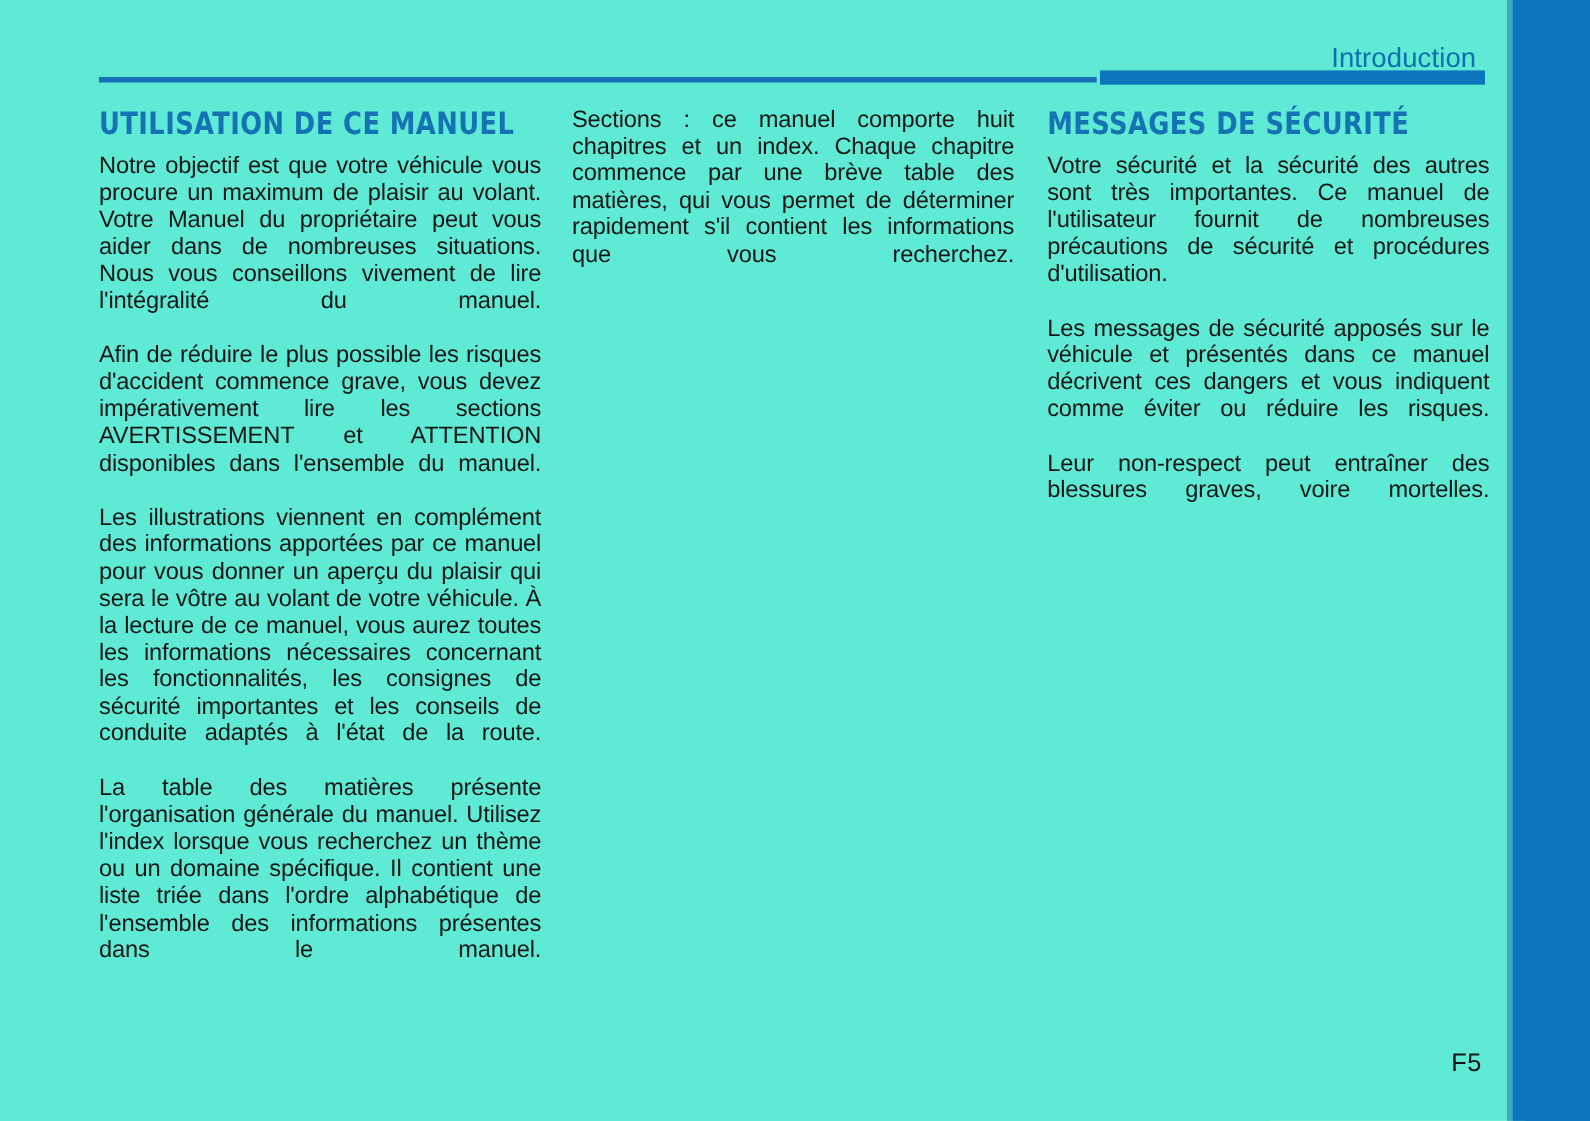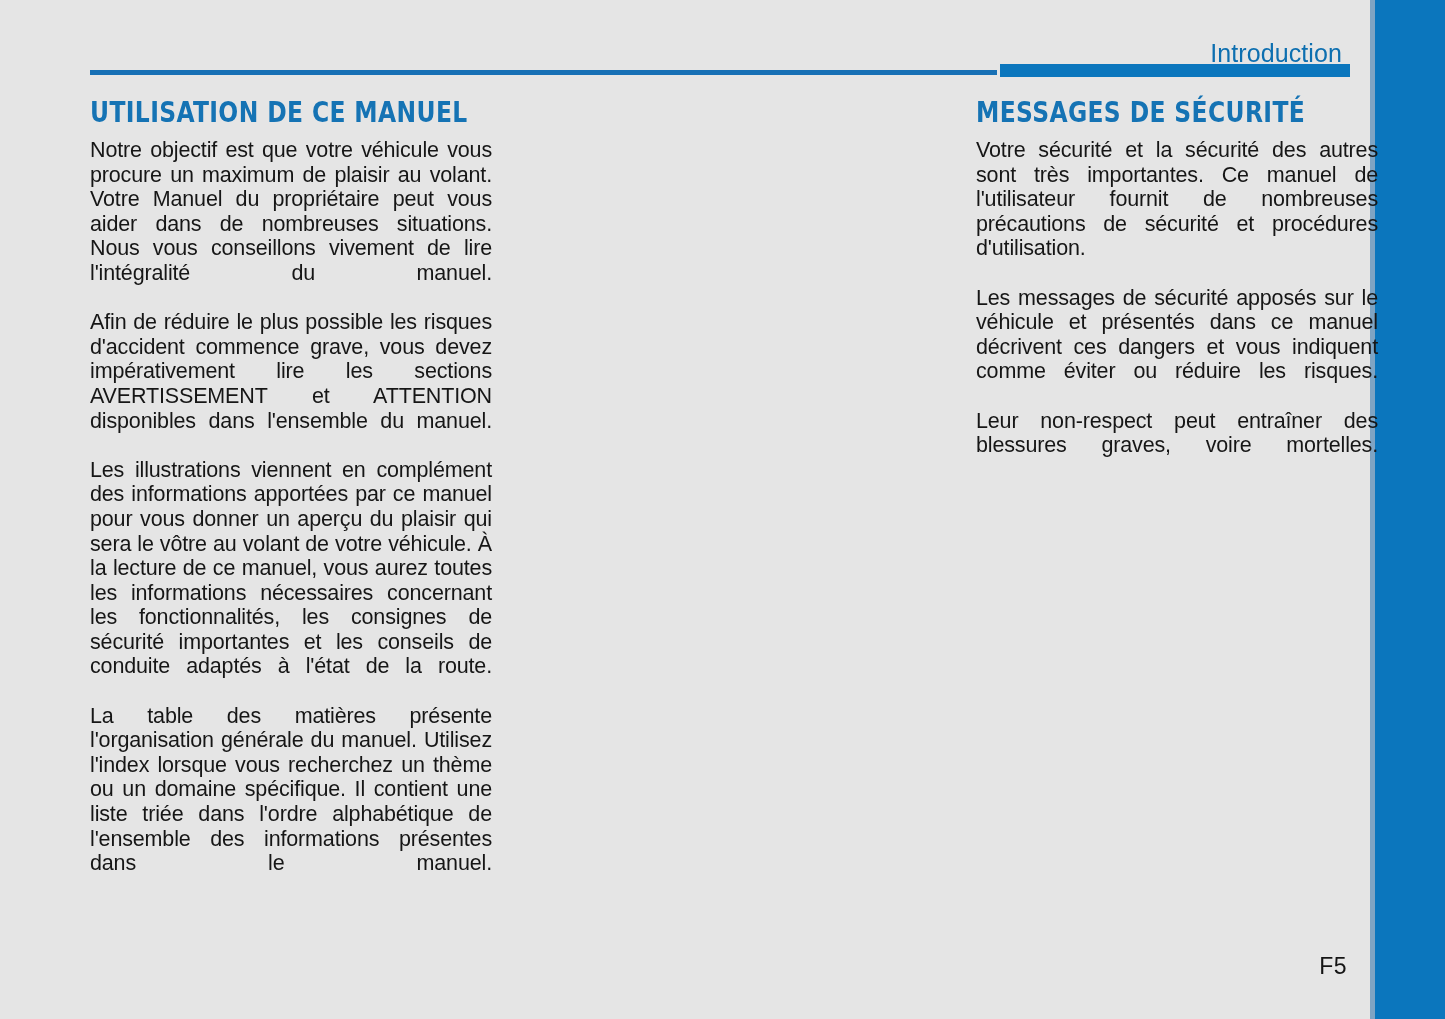--- a/index.html
+++ b/index.html
@@ -14,21 +14,21 @@
     position: relative;
     overflow: hidden;
     font-family: "Liberation Sans", sans-serif;
     color: #1a1a1a;
   }
 
   
   #page {
     position: absolute;
     inset: 0;
-    background: #e5e5e5;
+    background: #5eead4;
   }
 
   
   #edge-stripe {
     position: absolute;
     top: 0;
     right: 0;
     width: 70px;
     height: 1019px;
     background: #0b76bd;
@@ -91,21 +91,21 @@
     height: 830px;
   }
   .col {
     position: absolute;
     top: 0;
     width: 402px;
     height: 830px;
   }
   #col-1 { left: 0px; }
   #col-2 { left: 430px; }
-  #col-3 { left: 862px; margin-left: 24px; }
+  #col-3 { left: 862px; }
 
   .section-heading {
     font-family: "DejaVu Sans Condensed", "Liberation Sans Narrow", "Liberation Sans", sans-serif;
     font-size: 28px;
     line-height: 34px;
     font-weight: 700;
     color: #1573b4;
     letter-spacing: .4px;
     margin: 0 0 8px 0;
     transform: scaleX(.93);
@@ -161,20 +161,23 @@
   <div id="columns">
 
     <div class="col" id="col-1">
       <h2 class="section-heading">UTILISATION DE CE MANUEL</h2>
       <p class="para">Notre objectif est que votre véhicule vous procure un maximum de plaisir au volant. Votre Manuel du propriétaire peut vous aider dans de nombreuses situations. Nous vous conseillons vivement de lire l'intégralité du manuel.</p>
       <p class="para">Afin de réduire le plus possible les risques d'accident commence grave, vous devez impérativement lire les sections AVERTISSEMENT et ATTENTION disponibles dans l'ensemble du manuel.</p>
       <p class="para">Les illustrations viennent en complément des informations apportées par ce manuel pour vous donner un aperçu du plaisir qui sera le vôtre au volant de votre véhicule. À la lecture de ce manuel, vous aurez toutes les informations nécessaires concernant les fonctionnalités, les consignes de sécurité importantes et les conseils de conduite adaptés à l'état de la route.</p>
       <p class="para">La table des matières présente l'organisation générale du manuel. Utilisez l'index lorsque vous recherchez un thème ou un domaine spécifique. Il contient une liste triée dans l'ordre alphabétique de l'ensemble des informations présentes dans le manuel.</p>
     </div>
 
+    <div class="col" id="col-2">
+      <p class="para">Sections : ce manuel comporte huit chapitres et un index. Chaque chapitre commence par une brève table des matières, qui vous permet de déterminer rapidement s'il contient les informations que vous recherchez.</p>
+    </div>
 
     <div class="col" id="col-3">
       <h2 class="section-heading">MESSAGES DE SÉCURITÉ</h2>
       <p class="para">Votre sécurité et la sécurité des autres sont très importantes. Ce manuel de l'utilisateur fournit de nombreuses précautions de sécurité et procédures d'utilisation.</p>
       <p class="para">Les messages de sécurité apposés sur le véhicule et présentés dans ce manuel décrivent ces dangers et vous indiquent comme éviter ou réduire les risques.</p>
       <p class="para">Leur non-respect peut entraîner des blessures graves, voire mortelles.</p>
     </div>
 
   </div>
 

